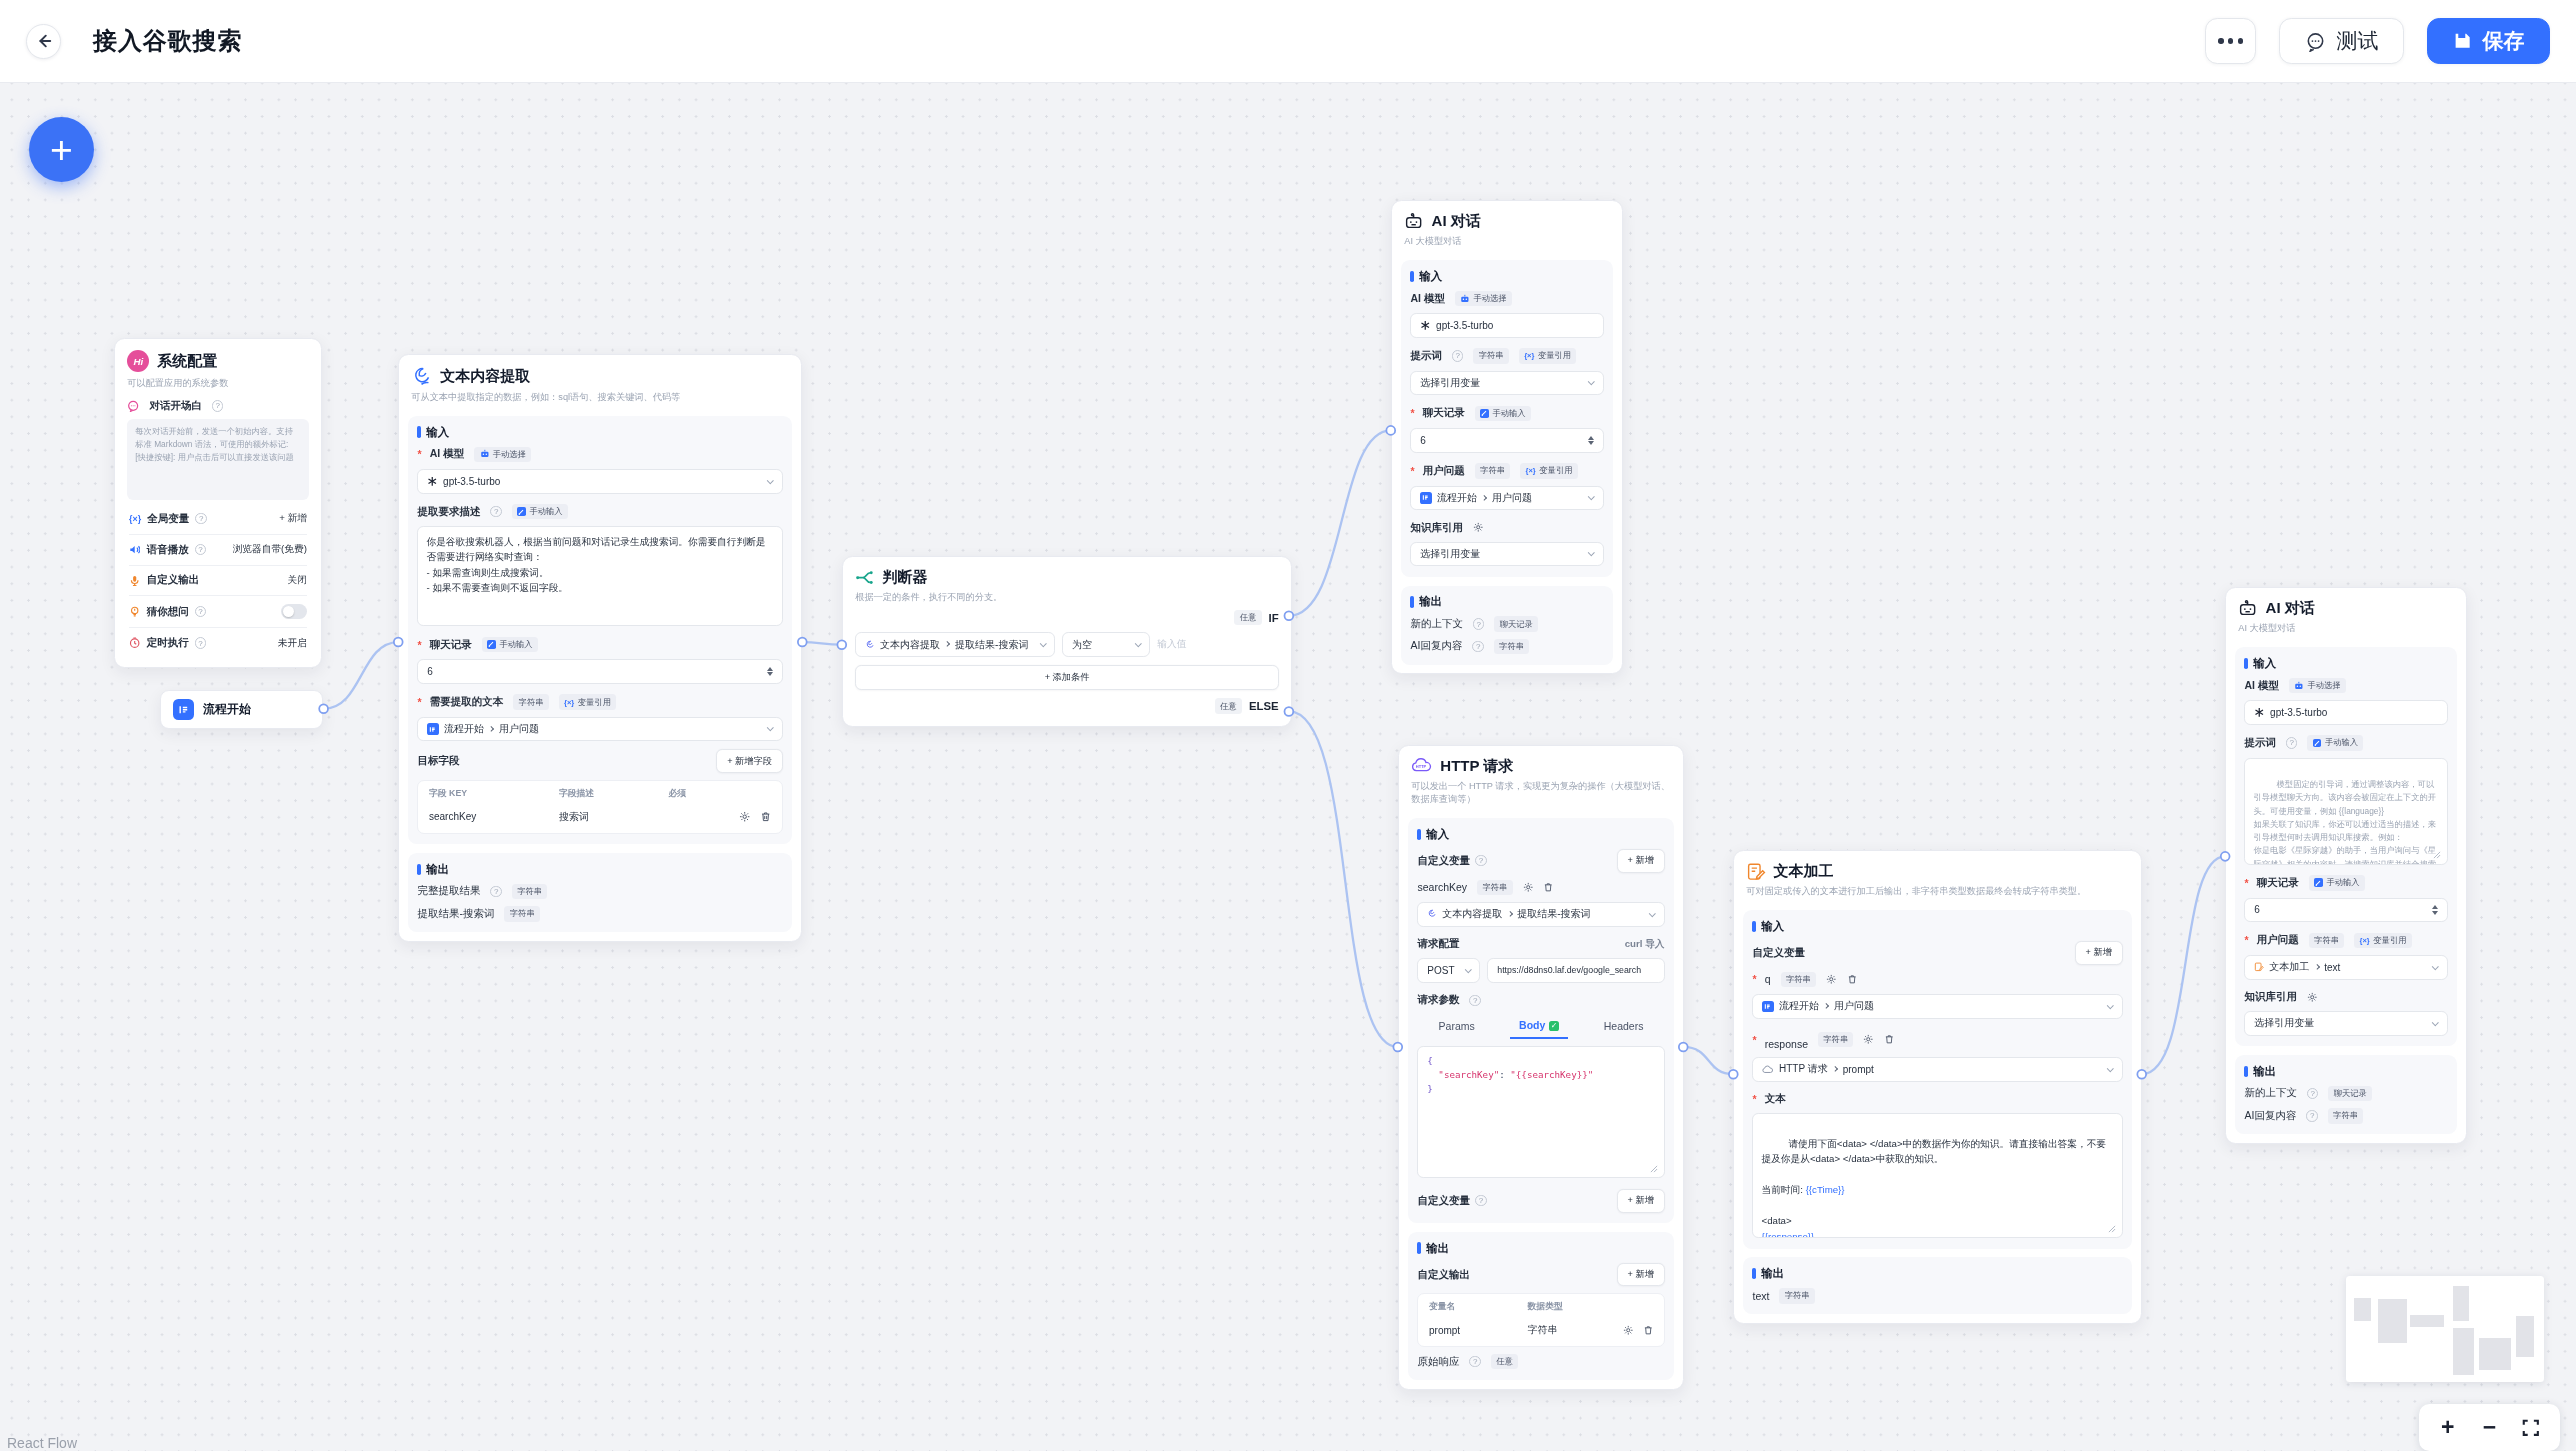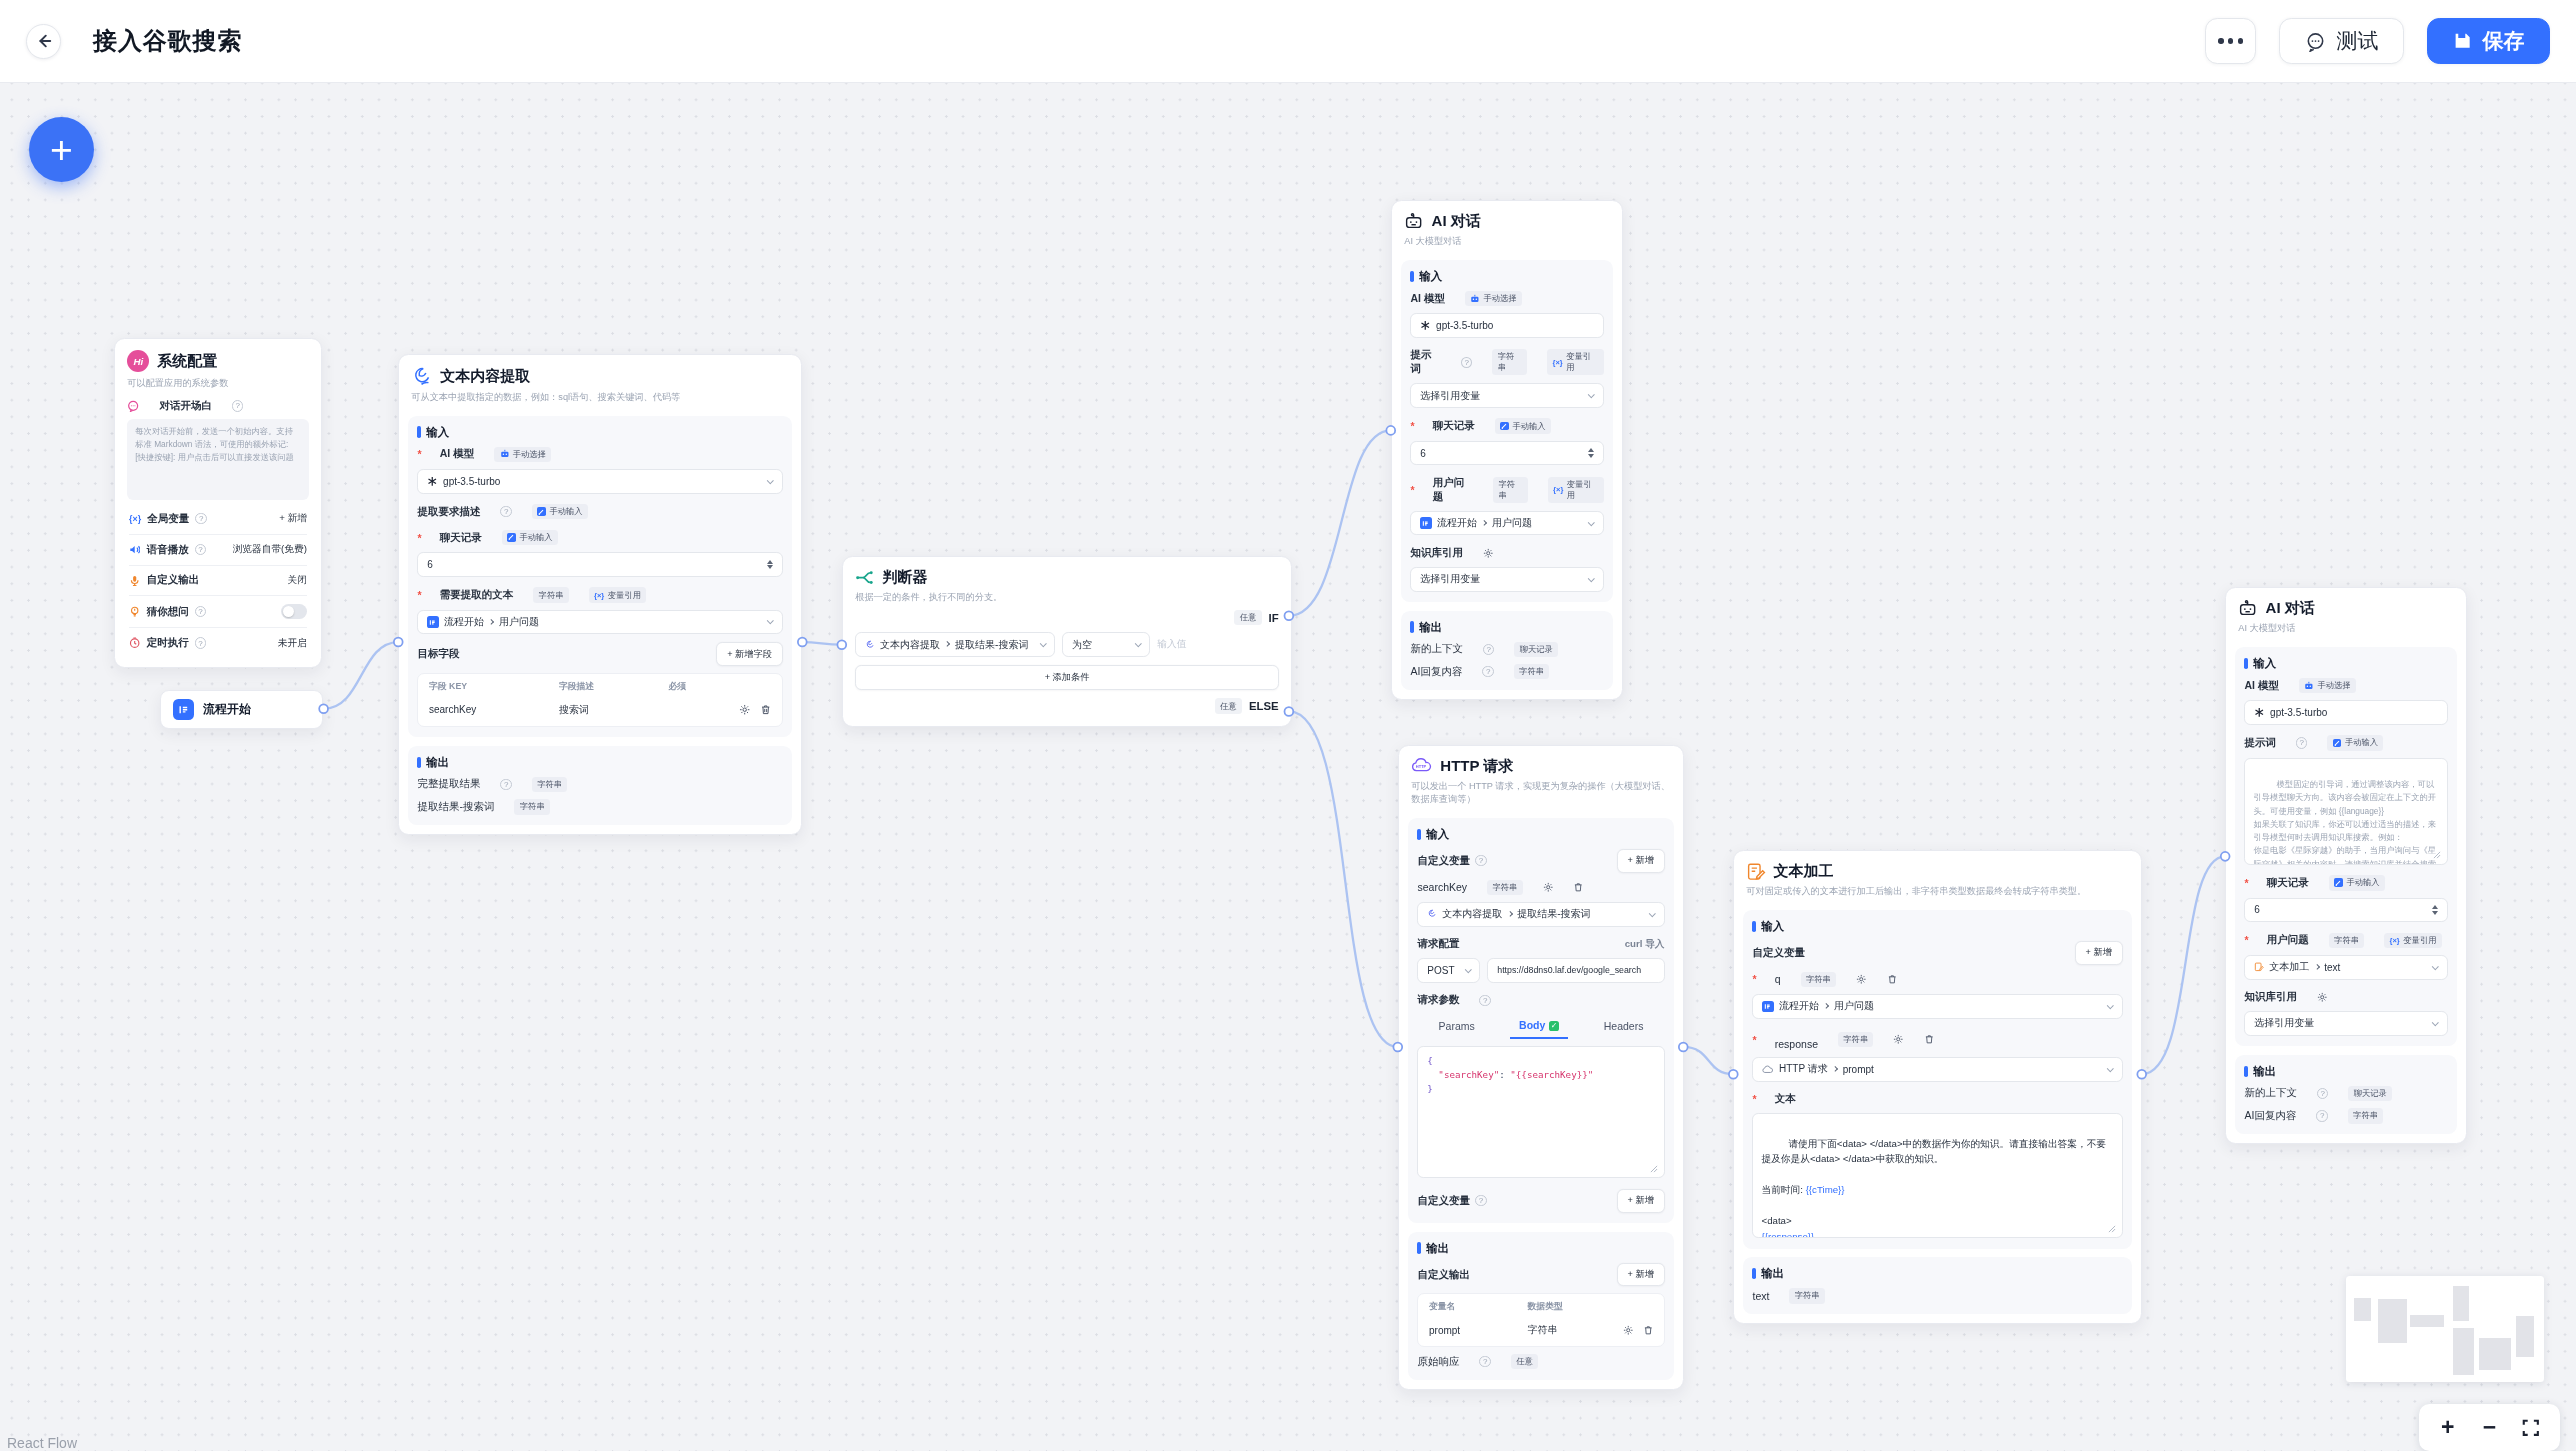--- a/index.html
+++ b/index.html
@@ -34,21 +34,21 @@
   .node { position:absolute; background:#fff; border:0.9px solid #e8eaf0; border-radius:10.5px;
     box-shadow:0 4.4px 16px rgba(25,33,61,.07); z-index:4; }
   .n-head { padding:10.5px 12.3px 3.5px; }
   .nh-row { display:flex; align-items:center; gap:8px; }
   .nh-title { font-size:15px; font-weight:bold; color:#131b2b; }
   .nh-sub { font-size:9.2px; color:#9aa3b2; margin-top:4.4px; line-height:1.45; }
   .sec { margin:8px 8.8px 8.8px; padding:8.8px 9.7px 10.5px; background:#f7f8fb; border-radius:8.8px;
     display:flex; flex-direction:column; gap:7px; }
   .sec-title { display:flex; align-items:center; gap:5.3px; font-size:11.4px; font-weight:bold; color:#141c2c; }
   .bar { width:3.5px; height:11.4px; border-radius:1.8px; background:#3370ff; }
-  .lrow { display:flex; align-items:center; gap:20px; font-size:10.5px; color:#28313f; font-weight:bold; }
+  .lrow { display:flex; align-items:center; gap:10px; font-size:10.5px; color:#28313f; font-weight:bold; }
   .lrow.plain { font-weight:normal; }
   .spread { justify-content:space-between; }
   .lgroup { display:flex; align-items:center; gap:5.3px; }
   .req { color:#f15146; font-weight:bold; margin-right:-1.8px; }
   .badge { display:inline-flex; align-items:center; gap:3.5px; background:#f0f2f6; border-radius:3.5px;
     padding:2.2px 5.3px; font-size:8.3px; color:#4a5366; font-weight:normal; }
   .sec .badge { background:#eceef4; }
   .help { width:11.4px; height:11.4px; border-radius:50%; border:0.9px solid #c4cad4; color:#9aa3b2;
     font-size:8px; display:inline-flex; align-items:center; justify-content:center; font-weight:normal; }
   .select, .numin, .input { background:#fff; border:0.9px solid #e4e7ec; border-radius:6.2px; min-height:24.6px;
@@ -318,20 +318,23 @@
             <span class="help">?</span>
           <span class="badge">
               <span class="src-ic" style="width:8.8px;height:8.8px;background:#3370ff;border-radius:1.8px;">
                 <svg width="6.2" height="6.2" viewBox="0 0 8 8" stroke="#fff" stroke-width="1.3">
                   <path d="M1 7 L6.5 1.5 M1 7 l1.5 -.3"></path>
                 </svg>
               </span>
               <span>手动输入</span>
             </span>
         </div>
+        <div class="tarea prewrap" style="height:100px;">你是谷歌搜索机器人，根据当前问题和对话记录生成搜索词。你需要自行判断是否需要进行网络实时查询：
+- 如果需查询则生成搜索词。
+- 如果不需要查询则不返回字段。</div>
         <div class="lrow" style="margin-top:3.5px;">
             <span class="req">*</span>
             <span>聊天记录</span>
           <span class="badge">
               <span class="src-ic" style="width:8.8px;height:8.8px;background:#3370ff;border-radius:1.8px;">
                 <svg width="6.2" height="6.2" viewBox="0 0 8 8" stroke="#fff" stroke-width="1.3">
                   <path d="M1 7 L6.5 1.5 M1 7 l1.5 -.3"></path>
                 </svg>
               </span>
               <span>手动输入</span>

